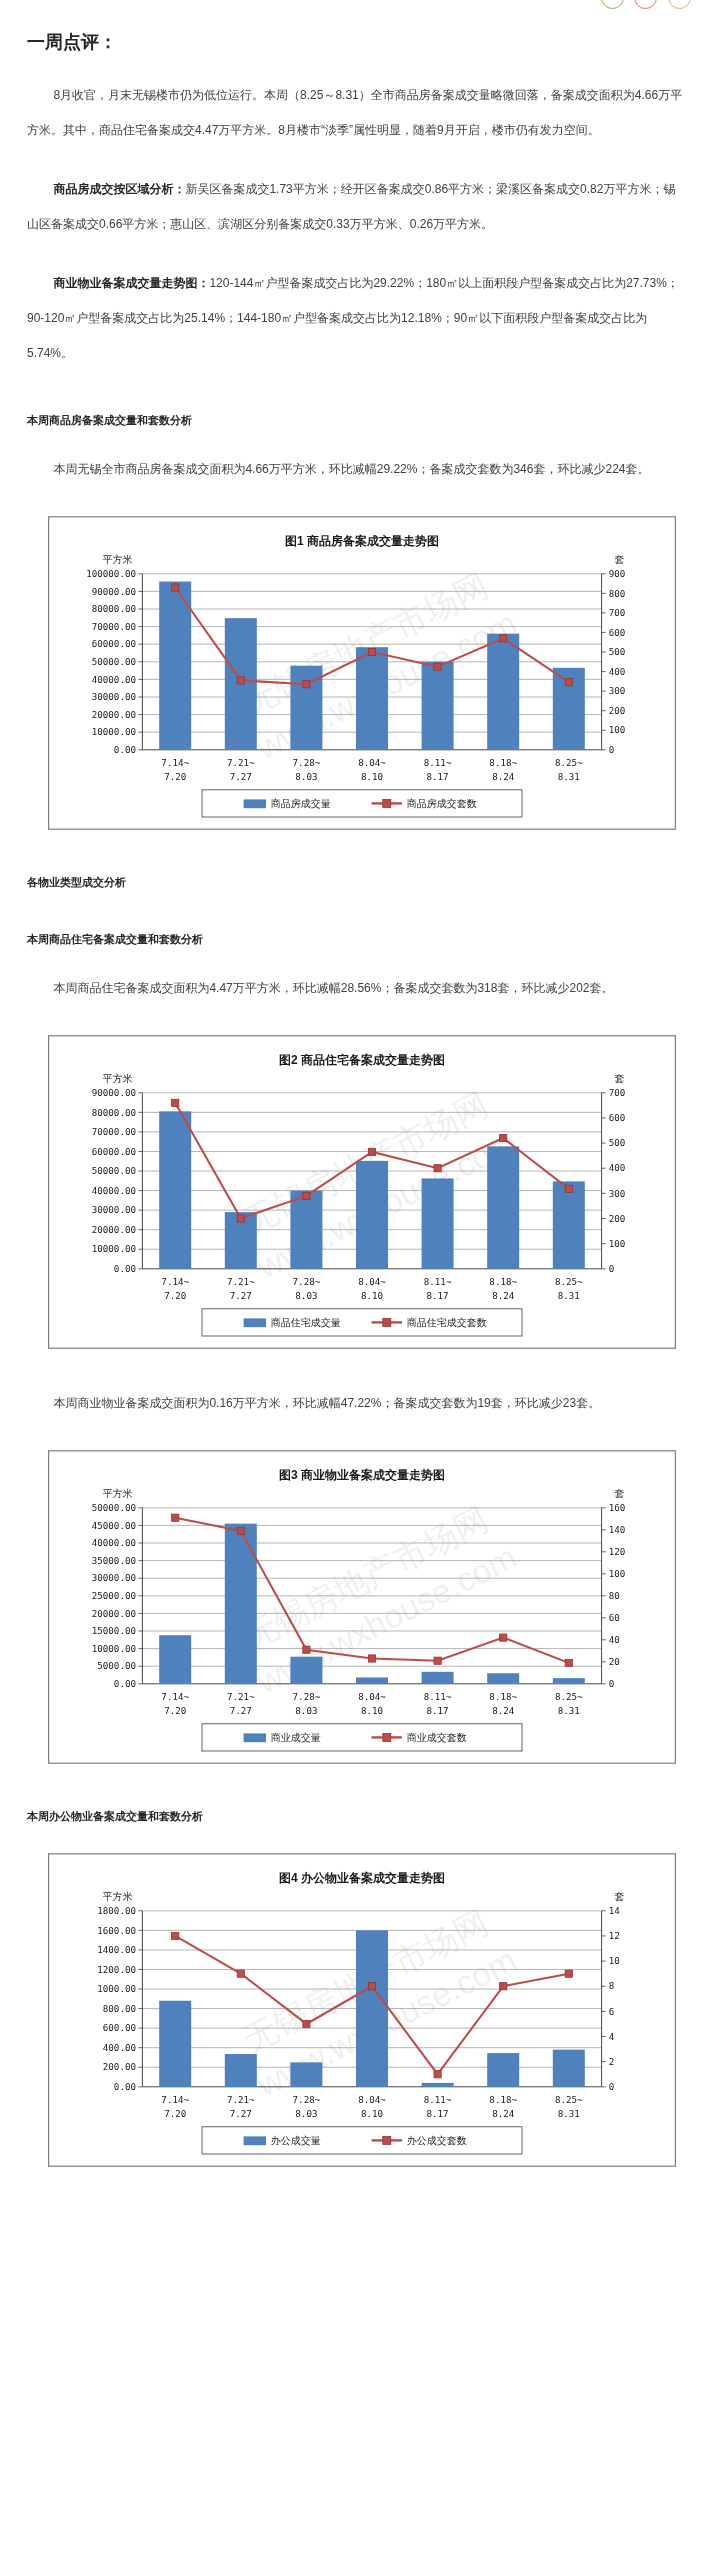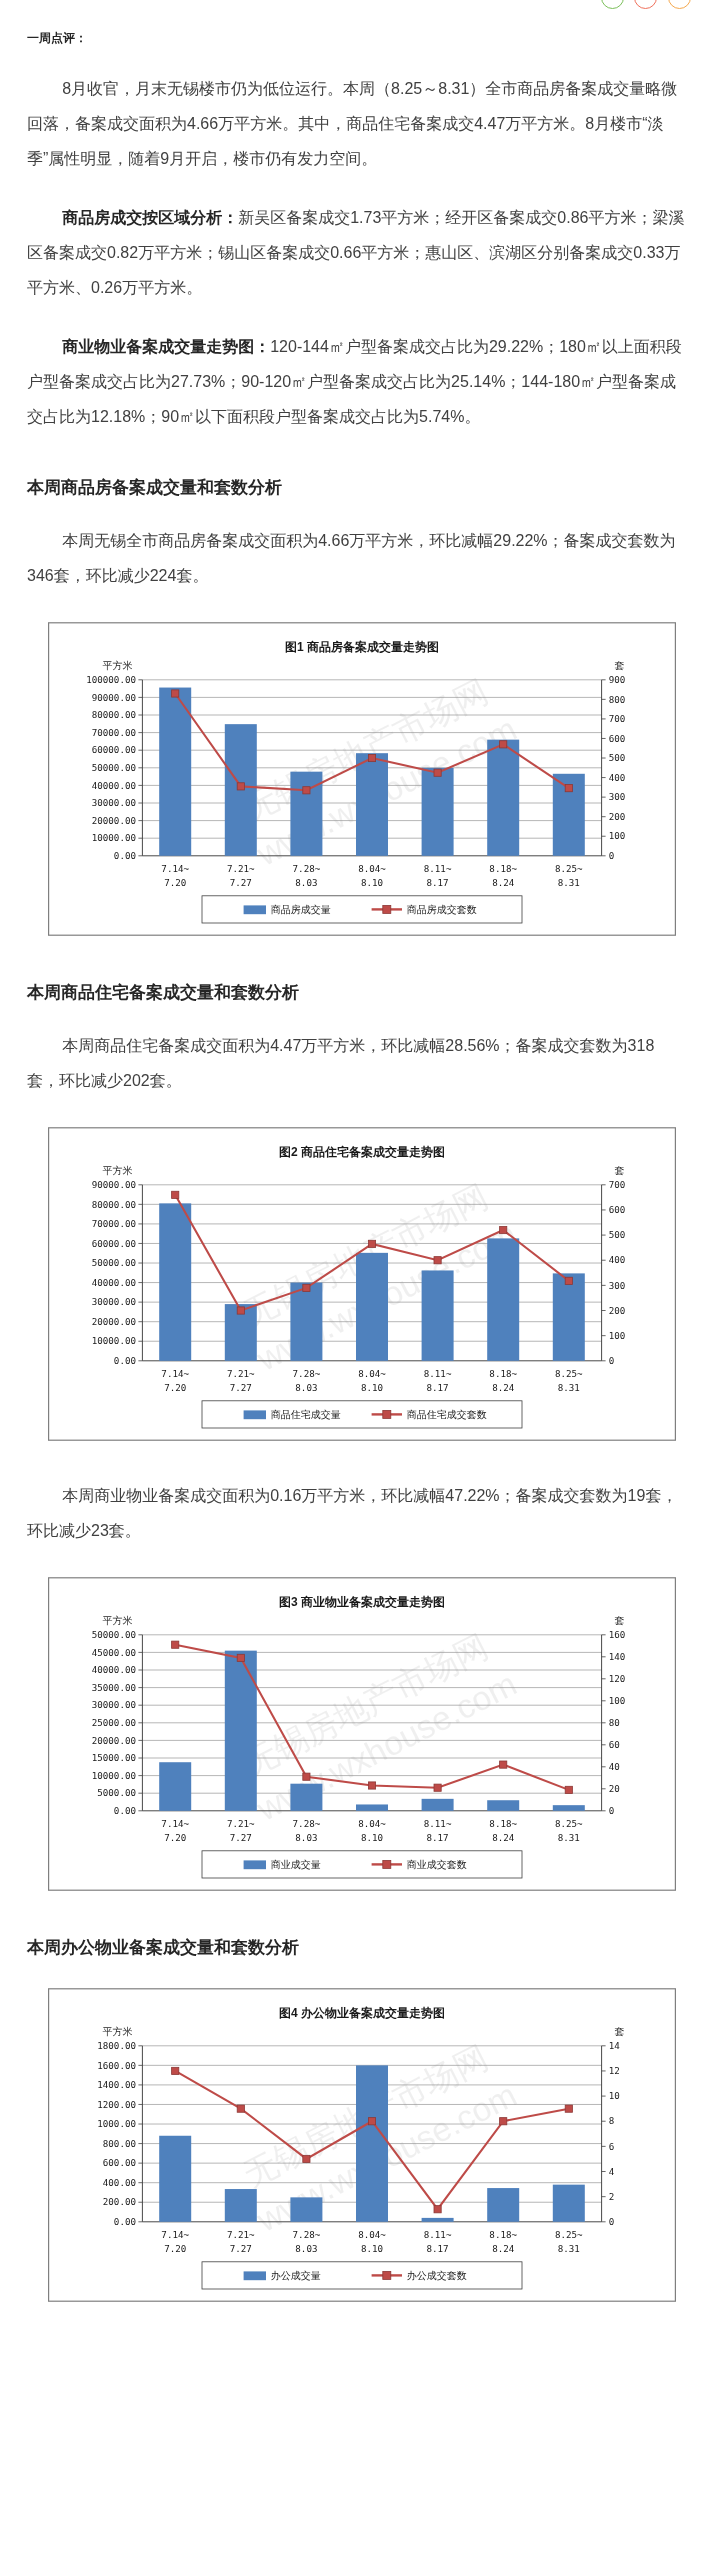--- a/index.html
+++ b/index.html
@@ -1,23 +1,23 @@
 <!DOCTYPE html>
 <html style="font-size:12.8px"><head>
 <meta charset="utf-8">
 <style>
   html,body{margin:0;padding:0;background:#ffffff;}
   body{font-family:"Liberation Sans","DejaVu Sans",sans-serif;}
   .page{width:713px;position:relative;overflow:hidden;background:#fff;color:#3f3f3f;padding:4.8px 0 8px;}
   .content{padding:0 27px;}
   .share-circ{position:absolute;width:21px;height:21px;border-radius:50%;background:#fff;border:1.6px solid;top:-13.6px;}
-  h3.review{font-size:12px;font-weight:bold;color:#262626;margin:25.6px 0 9.6px;}
-  p.body{font-size:16px;line-height:35px;margin:24px 0;text-indent:2.2em;color:#404040;}
+  h3.review{font-size:18px;font-weight:bold;color:#262626;margin:25.6px 0 9.6px;}
+  p.body{font-size:12px;line-height:35px;margin:24px 0;text-indent:2.2em;color:#404040;}
   p.body b{color:#262626;}
-  h4.sec{font-size:17px;font-weight:bold;color:#262626;margin:42px 0 19px;}
+  h4.sec{font-size:11px;font-weight:bold;color:#262626;margin:42px 0 19px;}
   .chart-wrap{margin:29px 0 34px 21px;}
   .footer{text-align:right;padding:64px 29px 12.8px;color:#8c8c8c;font-size:10.8px;}
   .footer .person{vertical-align:-1.6px;margin:0 2.4px;}
 </style>
 </head>
 <body>
 
 <div class="page">
 
   <span class="share-circ" style="left:601px;border-color:#7bbf5a;"></span>
@@ -132,20 +132,21 @@
           <text x="651" y="312" text-anchor="middle" font-size="11.5" fill="#1a1a1a" font-family="&quot;DejaVu Sans Mono&quot;,&quot;Liberation Mono&quot;,monospace">8.25~</text>
           <text x="651" y="330" text-anchor="middle" font-size="11.5" fill="#1a1a1a" font-family="&quot;DejaVu Sans Mono&quot;,&quot;Liberation Mono&quot;,monospace">8.31</text>
           <rect x="192.5" y="342" width="400" height="34" fill="#ffffff" stroke="#404040" stroke-width="1"></rect>
           <rect x="244.5" y="354" width="28" height="11" fill="#4F81BD"></rect>
           <text x="278.5" y="364" font-size="12.5" fill="#1a1a1a" font-family="&quot;Liberation Sans&quot;,&quot;DejaVu Sans&quot;,sans-serif">商品房成交量</text>
           <line x1="404.5" y1="359" x2="442.5" y2="359" stroke="#BE4B48" stroke-width="3"></line>
           <rect x="418.5" y="354" width="10" height="10" fill="#BE4B48" stroke="#8C3836" stroke-width="1"></rect>
           <text x="448.5" y="364" font-size="12.5" fill="#1a1a1a" font-family="&quot;Liberation Sans&quot;,&quot;DejaVu Sans&quot;,sans-serif">商品房成交套数</text>
         </svg></div>
 
+    <h4 class="sec">各物业类型成交分析</h4>
 
     <h4 class="sec">本周商品住宅备案成交量和套数分析</h4>
     <p class="body"><span>本周商品住宅备案成交面积为4.47万平方米，环比减幅28.56%；备案成交套数为318套，环比减少202套。</span></p>
 
     <div class="chart-wrap"><svg width="628" height="314" viewBox="0 0 785 392">
           <rect x="0.75" y="0.75" width="783.5" height="390.5" fill="#ffffff" stroke="#7f7f7f" stroke-width="1.5"></rect>
           <g transform="translate(410,185) rotate(-27)" opacity="0.13">
             <text x="0" y="-14" text-anchor="middle" font-size="42" fill="#8a8a8a" font-family="&quot;Liberation Sans&quot;,&quot;DejaVu Sans&quot;,sans-serif">无锡房地产市场网</text>
             <text x="0" y="44" text-anchor="middle" font-size="42" fill="#8a8a8a" font-family="&quot;Liberation Sans&quot;,&quot;DejaVu Sans&quot;,sans-serif">www.wxhouse.com</text>
           </g>

